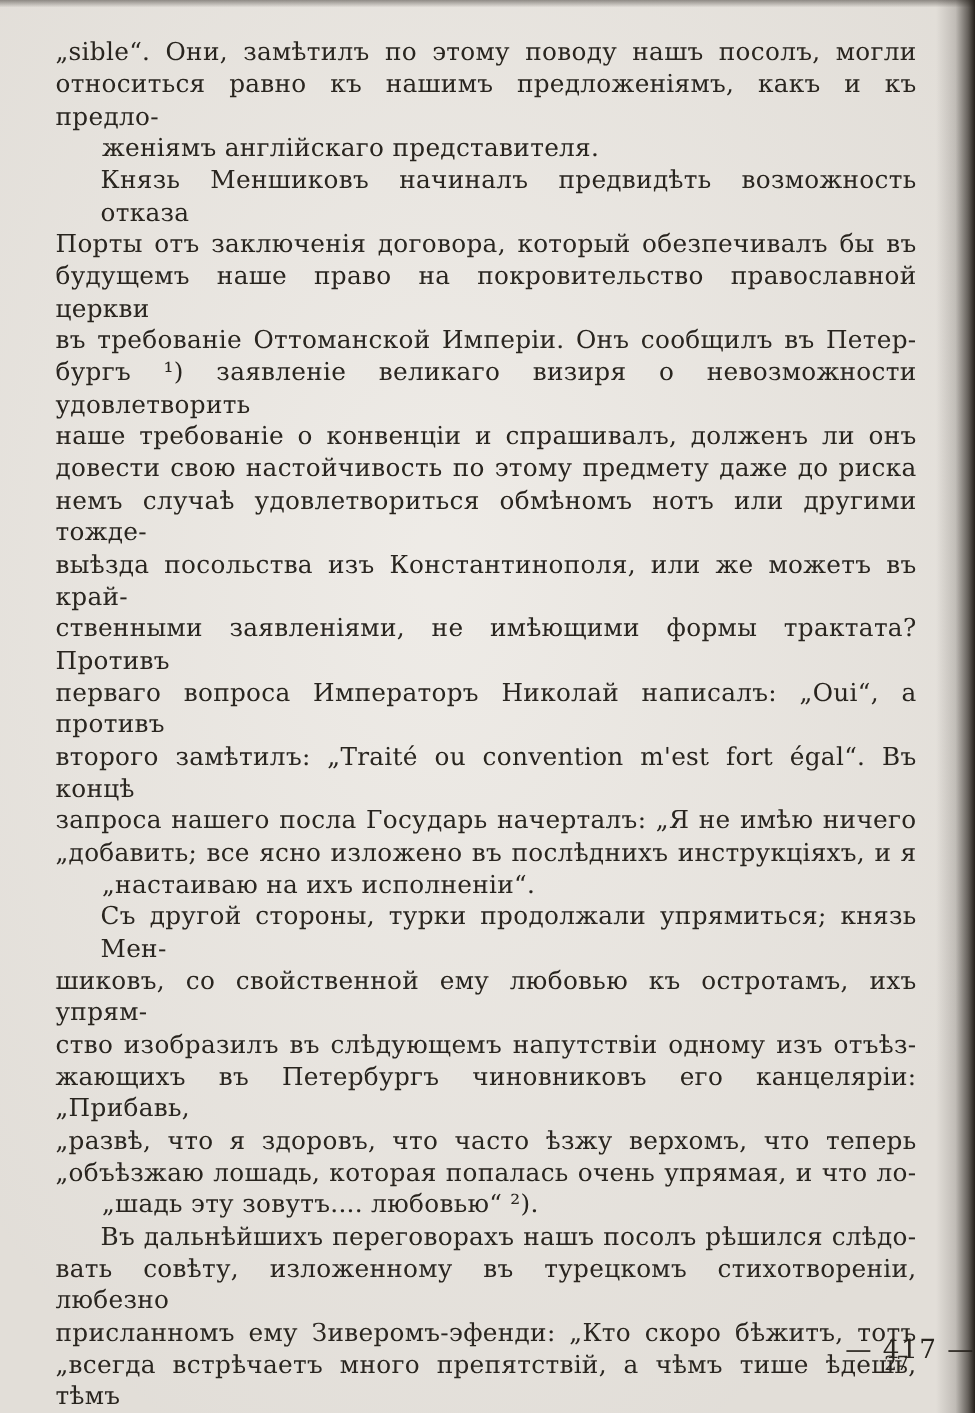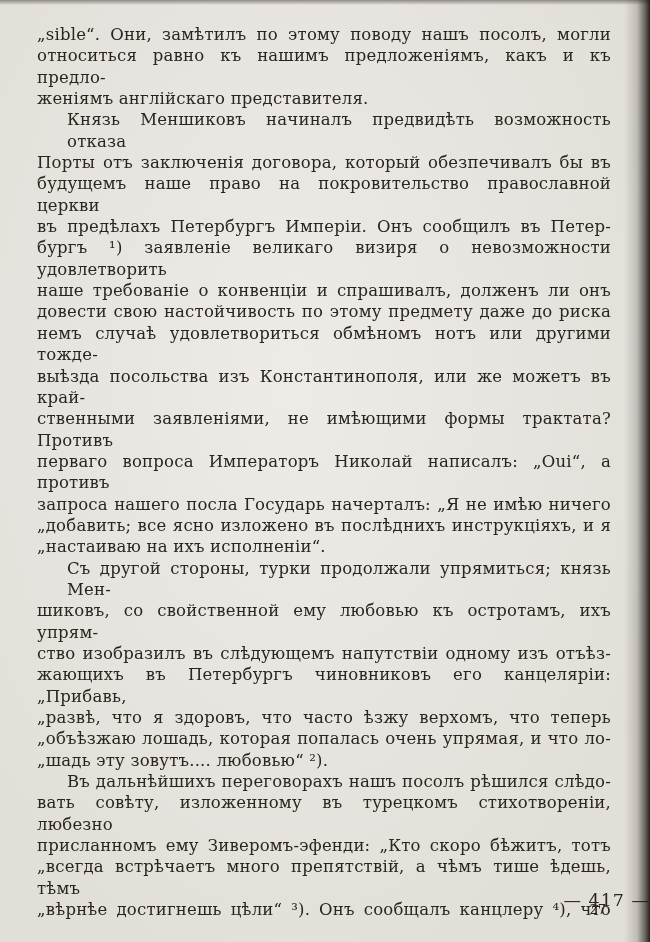--- a/index.html
+++ b/index.html
@@ -42,21 +42,21 @@
     font-size: 16.5px;
     line-height: 21.35px;
     letter-spacing: 0.2px;
   }
   .paragraph { margin: 0; }
   .line {
     text-align: justify;
     text-align-last: justify;
   }
   .line.indent { padding-left: 30px; }
-  .line.last { text-align-last: left; }
+  .line.last { text-align-last: left; margin-left: 31px; }
   .page-footer {
     position: absolute;
     left: 0; right: 0;
     top: 890px;
     text-align: right;
     font-size: 17.5px;
     letter-spacing: 1px;
   }
   .corner-number {
     position: absolute;
@@ -74,28 +74,29 @@
     <div class="body-text">
         <div class="paragraph">
           <div class="line">„sible“. Они, замѣтилъ по этому поводу нашъ посолъ, могли</div>
           <div class="line">относиться равно къ нашимъ предложеніямъ, какъ и къ предло-</div>
           <div class="line last">женіямъ англійскаго представителя.</div>
         </div>
         <div class="paragraph">
           <div class="line indent">Князь Меншиковъ начиналъ предвидѣть возможность отказа</div>
           <div class="line">Порты отъ заключенія договора, который обезпечивалъ бы въ</div>
           <div class="line">будущемъ наше право на покровительство православной церкви</div>
-          <div class="line">въ предѣлахъ Петербургъ Имперіи. Онъ сообщилъ въ Петер-</div>
+          <div class="line">въ требованіе Оттоманской Имперіи. Онъ сообщилъ въ Петер-</div>
           <div class="line">бургъ ¹) заявленіе великаго визиря о невозможности удовлетворить</div>
           <div class="line">наше требованіе о конвенціи и спрашивалъ, долженъ ли онъ</div>
           <div class="line">довести свою настойчивость по этому предмету даже до риска</div>
           <div class="line">немъ случаѣ удовлетвориться обмѣномъ нотъ или другими тожде-</div>
           <div class="line">выѣзда посольства изъ Константинополя, или же можетъ въ край-</div>
           <div class="line">ственными заявленіями, не имѣющими формы трактата? Противъ</div>
           <div class="line">перваго вопроса Императоръ Николай написалъ: „Oui“, а противъ</div>
+          <div class="line">второго замѣтилъ: „Traité ou convention m'est fort égal“. Въ концѣ</div>
           <div class="line">запроса нашего посла Государь начерталъ: „Я не имѣю ничего</div>
           <div class="line">„добавить; все ясно изложено въ послѣднихъ инструкціяхъ, и я</div>
           <div class="line last">„настаиваю на ихъ исполненіи“.</div>
         </div>
         <div class="paragraph">
           <div class="line indent">Съ другой стороны, турки продолжали упрямиться; князь Мен-</div>
           <div class="line">шиковъ, со свойственной ему любовью къ остротамъ, ихъ упрям-</div>
           <div class="line">ство изобразилъ въ слѣдующемъ напутствіи одному изъ отъѣз-</div>
           <div class="line">жающихъ въ Петербургъ чиновниковъ его канцеляріи: „Прибавь,</div>
           <div class="line">„развѣ, что я здоровъ, что часто ѣзжу верхомъ, что теперь</div>

